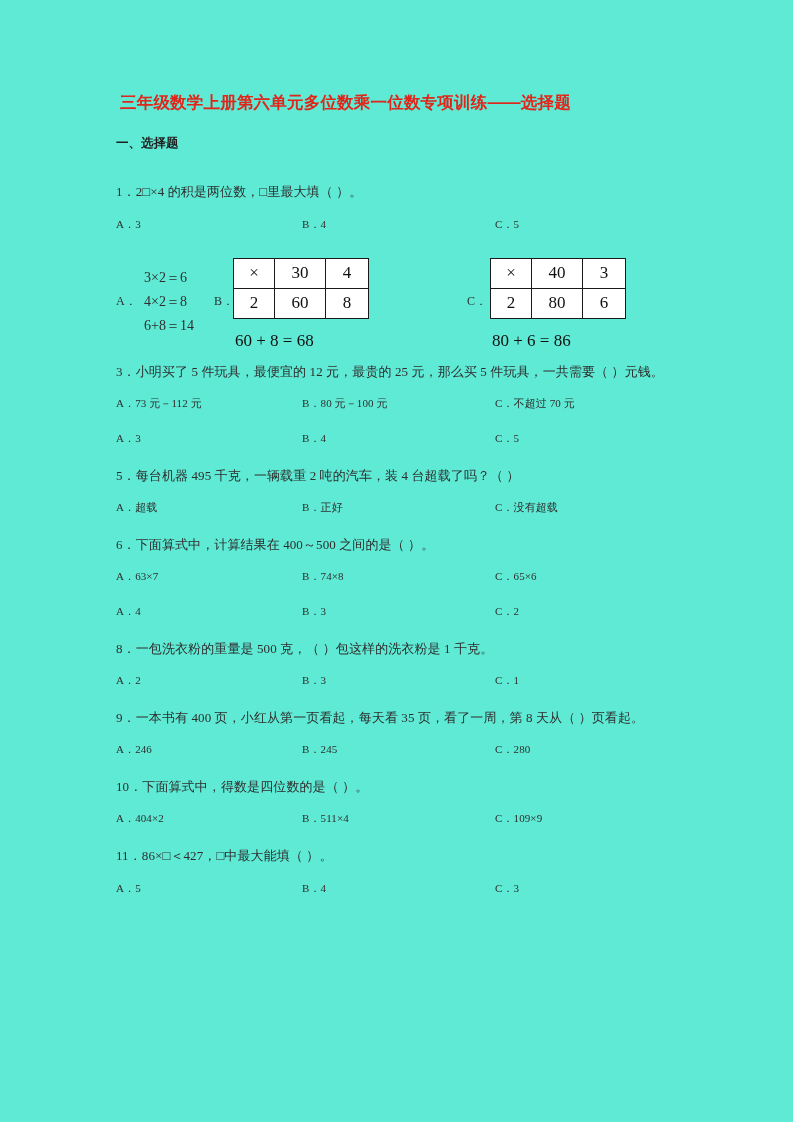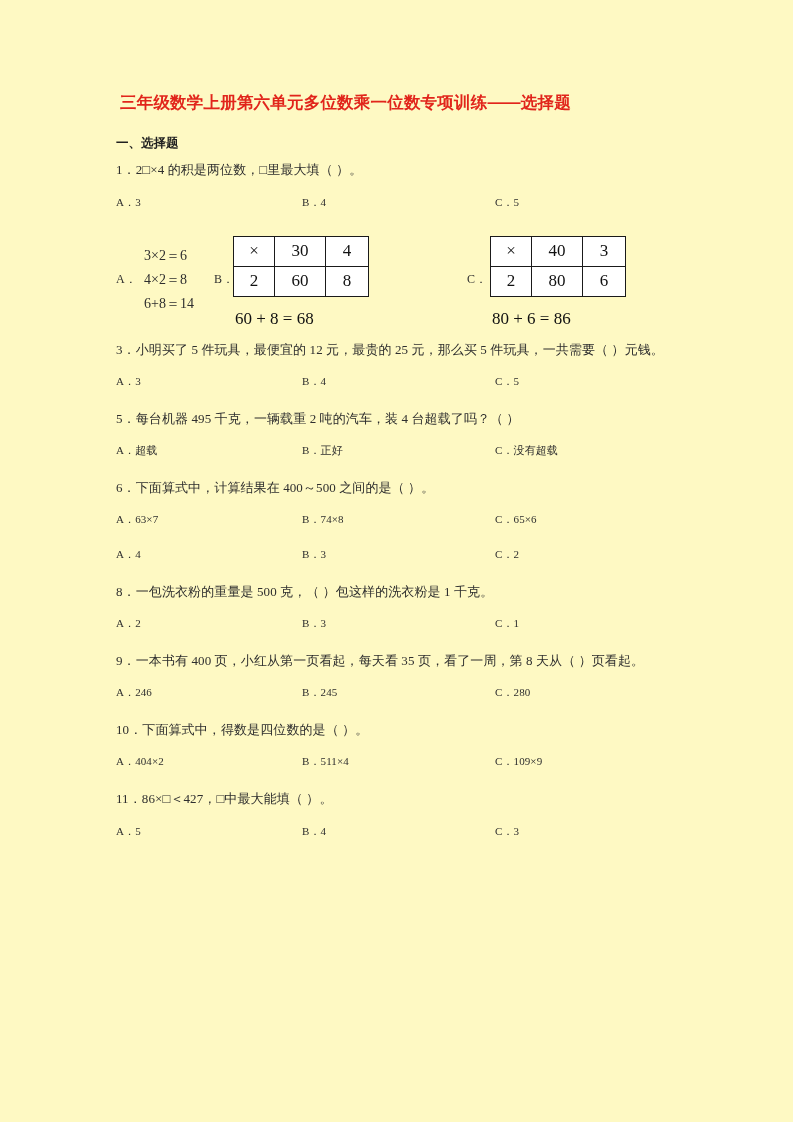--- a/index.html
+++ b/index.html
@@ -13,21 +13,21 @@
     position: relative;
     font-family: "Liberation Serif", "DejaVu Serif", serif;
     color: #2b2b2b;
     overflow: hidden;
   }
   .page {
     position: absolute;
     left: 0; top: 0;
     width: 793px;
     height: 1122px;
-    background: #fef9c3;
+    background: #5eead4;
   }
   .content {
     position: absolute;
     left: 116px;
     top: 92px;
     width: 578px;
   }
 
   
   .doc-title {
@@ -40,21 +40,21 @@
     white-space: nowrap;
     margin: 0 0 22px 4px;
   }
 
   
   .section-heading {
     font-family: "Liberation Sans", "DejaVu Sans", sans-serif;
     font-weight: bold;
     font-size: 12.5px;
     color: #1f1f1f;
-    margin: 0 0 8px 0;
+    margin: 0 0 30px 0;
   }
 
   
   .q-stem {
     font-size: 13px;
     line-height: 1.55;
     color: #2e2e2e;
     margin: 0 0 14px 0;
     letter-spacing: 0.1px;
   }
@@ -209,20 +209,25 @@
             <td class="c2">6</td>
           </tr>
         </tbody>
           </table>
         <div class="grid-sum">80 + 6 = 86</div>
       </div>
 
     </div>
 
     <div class="q-stem">3．小明买了 5 件玩具，最便宜的 12 元，最贵的 25 元，那么买 5 件玩具，一共需要（      ）元钱。</div>
+    <div class="opt-row">
+      <span class="opt opt-a">A．73 元－112 元</span>
+      <span class="opt opt-b">B．80 元－100 元</span>
+      <span class="opt opt-c">C．不超过 70 元</span>
+    </div>
 
     <div class="opt-row">
       <span class="opt opt-a">A．3</span>
       <span class="opt opt-b">B．4</span>
       <span class="opt opt-c">C．5</span>
     </div>
 
     <div class="q-stem">5．每台机器 495 千克，一辆载重 2 吨的汽车，装 4 台超载了吗？（      ）</div>
     <div class="opt-row">
       <span class="opt opt-a">A．超载</span>

